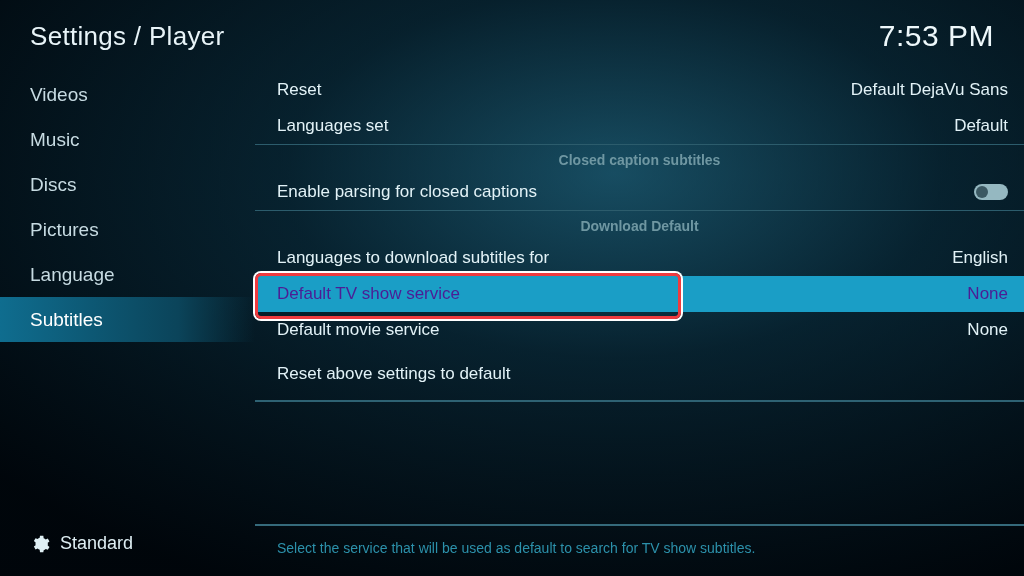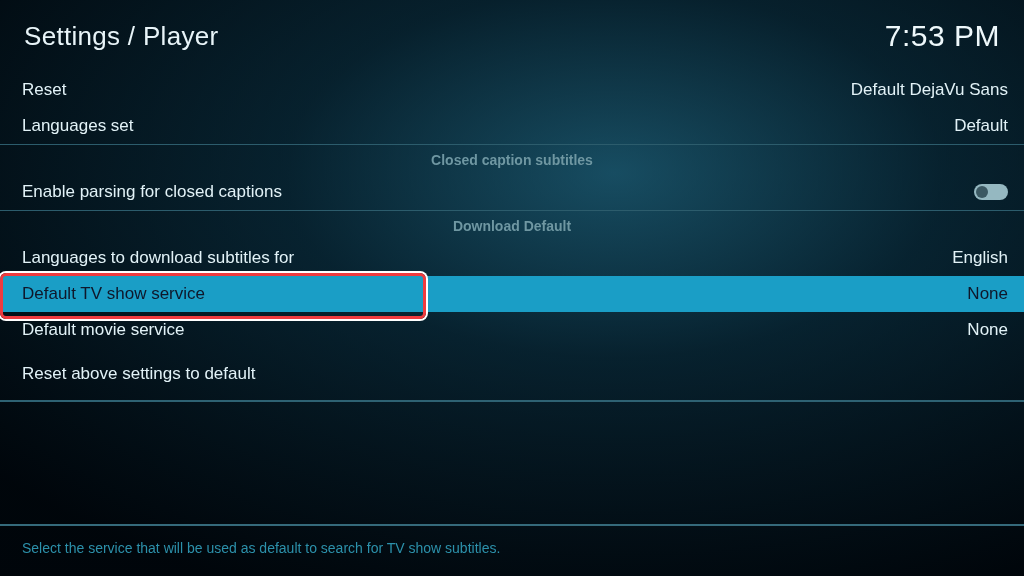--- a/index.html
+++ b/index.html
@@ -4,38 +4,38 @@
 <style>
   * { margin:0; padding:0; box-sizing:border-box; font-family:"Trebuchet MS","Segoe UI",Arial,sans-serif; }
   html,body { width:1024px; height:576px; overflow:hidden; background:#000; color:#d8e9ef; }
   .app {
     width:1024px; height:576px;
     background:
       radial-gradient(ellipse 80% 80% at 60% 30%, rgba(40,120,150,0.55) 0%, rgba(10,40,55,0.6) 40%, rgba(0,5,10,0.95) 100%),
       linear-gradient(180deg,#02141c 0%, #031b26 50%, #010a10 100%);
     display:flex; flex-direction:column;
   }
-  .titlebar { height:72px; display:flex; justify-content:space-between; align-items:center; padding:0 24px; }
+  .titlebar { height:72px; display:flex; justify-content:space-between; align-items:center; padding:0 30px; }
   .breadcrumb { font-size:26px; font-weight:300; color:#e8f4f8; letter-spacing:.3px; }
   .clock { font-size:30px; font-weight:300; color:#eef8fb; letter-spacing:.5px; }
   .body { flex:1; display:flex; }
   .sidebar { width:255px; display:flex; flex-direction:column; justify-content:space-between; padding-bottom:22px; }
   .nav { display:flex; flex-direction:column; }
   .nav-item { height:45px; display:flex; align-items:center; padding-left:30px; font-size:19px; color:#c7dbe2; font-weight:300; cursor:pointer; }
   .nav-item.active { background:linear-gradient(90deg,#0f6d8f 0%, #0b445a 70%, rgba(11,68,90,0) 100%); color:#fff; }
   .level { display:flex; align-items:center; gap:10px; padding-left:30px; font-size:18px; color:#dfeff4; font-weight:300; }
   .main { flex:1; display:flex; flex-direction:column; }
   .settings { flex:1; }
   .group-header { height:30px; display:flex; align-items:center; justify-content:center; font-size:14px; font-weight:700; color:#6f97a2; border-top:1px solid #2c5c6c; }
   .group-header.first { border-top:2px solid #3a6f80; }
   .row { height:36px; display:flex; align-items:center; justify-content:space-between; padding:0 16px 0 22px; font-size:17px; font-weight:300; cursor:pointer; }
   .row .label { color:#e2f2f7; }
   .row .value { color:#e2f2f7; }
   .row.selected { background:#1a9ec6; color:#fff; }
-  .row.selected .label, .row.selected .value { color:#0f172a; }
+  .row.selected .label, .row.selected .value { color:#4c1d95; }
   .row.last { margin-top:8px; }
   .highlight { position:relative; }
   .highlight::after {
     content:""; position:absolute; left:0; top:-3px; height:40px; width:420px;
     border:3px solid #ef3b3f; border-radius:6px; box-shadow:0 0 0 2px #fff; pointer-events:none;
   }
   .toggle { width:34px; height:16px; border-radius:8px; background:#95b8c1; position:relative; }
   .toggle::after { content:""; position:absolute; left:2px; top:2px; width:12px; height:12px; border-radius:50%; background:#3b5862; }
   .sep { height:2px; background:#2e6273; margin-top:8px; }
   .footer { border-top:2px solid #356a7b; padding:14px 22px 0; height:52px; }
@@ -46,20 +46,38 @@
 </head>
 <body>
 
 <div class="app">
   <div class="titlebar">
     <div class="breadcrumb">Settings / Player</div>
     <div class="clock">7:53 PM</div>
   </div>
 
   <div class="body">
+    <div class="sidebar">
+      <div class="nav" id="nav">
+          <div class="nav-item">Videos</div>
+          <div class="nav-item">Music</div>
+          <div class="nav-item">Discs</div>
+          <div class="nav-item">Pictures</div>
+          <div class="nav-item">Language</div>
+          <div class="nav-item active">Subtitles</div>
+        </div>
+      <div class="level">
+        <span class="gear-icon">
+          <svg viewBox="0 0 24 24">
+              <path d="M12 8a4 4 0 100 8 4 4 0 000-8zm9.4 4a7.5 7.5 0 00-.14-1.44l2.1-1.63-2-3.46-2.47 1a7.6 7.6 0 00-2.49-1.44L16 2h-4l-.4 2.63a7.6 7.6 0 00-2.49 1.44l-2.47-1-2 3.46 2.1 1.63A7.5 7.5 0 006.6 12c0 .49.05.97.14 1.44l-2.1 1.63 2 3.46 2.47-1a7.6 7.6 0 002.49 1.44L12 22h4l.4-2.63a7.6 7.6 0 002.49-1.44l2.47 1 2-3.46-2.1-1.63c.09-.47.14-.95.14-1.44z"></path>
+            </svg>
+        </span>
+        <span>Standard</span>
+      </div>
+    </div>
 
     <div class="main">
       <div class="settings" id="settings">
           <div class="row">
             <span class="label">Reset</span>
             <span class="value">Default DejaVu Sans</span>
           </div>
           <div class="row">
             <span class="label">Languages set</span>
             <span class="value">Default</span>

